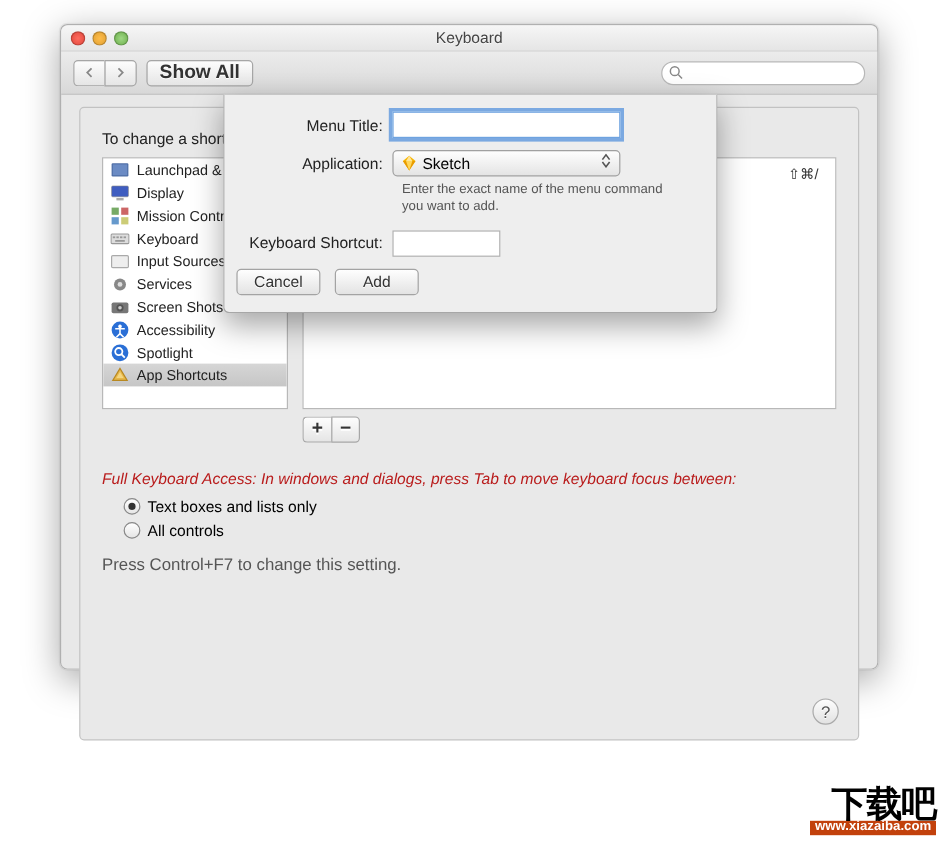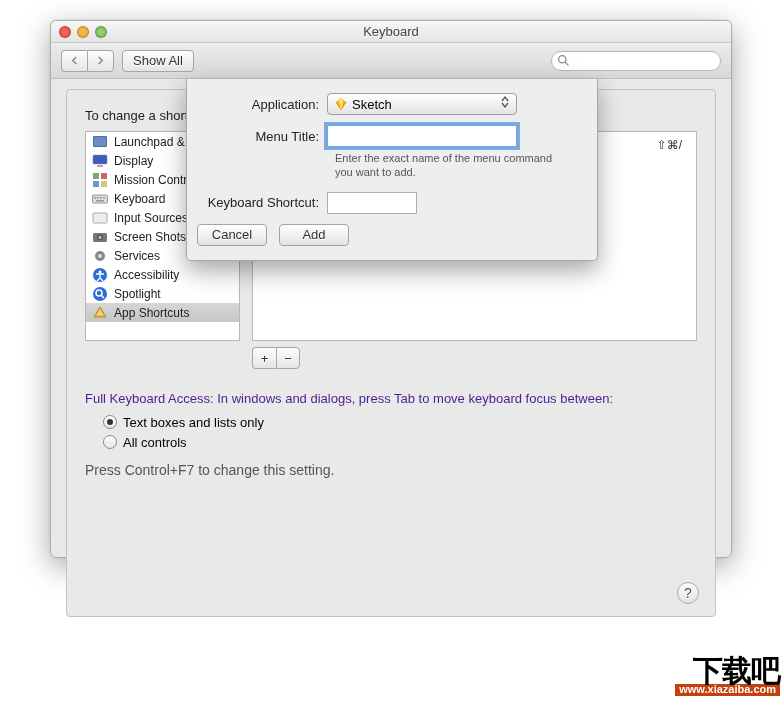--- a/index.html
+++ b/index.html
@@ -60,27 +60,28 @@
     padding: 0 10px;
     gap: 8px;
   }
   .nav-seg {
     display: flex;
   }
   .toolbtn {
     height: 22px;
     background: linear-gradient(#fdfdfd, #e5e5e5);
     border: 1px solid #a6a6a6;
-    font-size: 13px;
+    font-size: 16px;
     color: #333;
     display: flex;
     align-items: center;
     justify-content: center;
     text-shadow: 0 1px 0 #fff;
     padding: 0 8px;
+    font-weight: bold;
   }
   .nav-seg .toolbtn:first-child { border-radius: 4px 0 0 4px; border-right: none; }
   .nav-seg .toolbtn:last-child { border-radius: 0 4px 4px 0; }
   .showall { border-radius: 4px; padding: 0 10px; }
   .searchwrap {
     margin-left: auto;
     position: relative;
   }
   .searchfield {
     width: 170px;
@@ -143,21 +144,21 @@
     font-size: 12px;
   }
   .seg-addrem {
     display: flex;
     margin-left: 167px;
     margin-top: 6px;
   }
   .seg-addrem .toolbtn { width: 24px; padding: 0; }
   .seg-addrem .toolbtn:first-child { border-radius: 4px 0 0 4px; border-right: none; }
   .seg-addrem .toolbtn:last-child { border-radius: 0 4px 4px 0; }
-  .fktext { margin-top: 22px; color: #4c1d95; }
+  .fktext { margin-top: 22px; color: #b91c1c; font-style: italic; }
   .radios { margin-top: 6px; padding-left: 18px; }
   .radiorow {
     display: flex; align-items: center; gap: 6px;
     font-size: 13px; height: 20px;
   }
   .radio {
     width: 14px; height: 14px; border-radius: 50%;
     border: 1px solid #888;
     background: linear-gradient(#fff, #e5e5e5);
     display: flex; align-items: center; justify-content: center;
@@ -391,35 +392,35 @@
             <span class="caticon">
               <svg width="16" height="16" viewBox="0 0 16 16">
                   <rect x="1" y="3" width="14" height="10" rx="1" fill="#eee" stroke="#aaa"></rect>
                 </svg>
             </span>
             <span>Input Sources</span>
           </div>
           <div class="catrow">
             <span class="caticon">
               <svg width="16" height="16" viewBox="0 0 16 16">
+                  <circle cx="8" cy="8" r="5" fill="#888"></circle>
+                  <circle cx="8" cy="8" r="2" fill="#ddd"></circle>
+                </svg>
+            </span>
+            <span>Services</span>
+          </div>
+          <div class="catrow">
+            <span class="caticon">
+              <svg width="16" height="16" viewBox="0 0 16 16">
                   <rect x="1" y="4" width="14" height="9" rx="1.5" fill="#777"></rect>
                   <circle cx="8" cy="8.5" r="3" fill="#555"></circle>
                   <circle cx="8" cy="8.5" r="1.5" fill="#ccc"></circle>
                 </svg>
             </span>
             <span>Screen Shots</span>
-          </div>
-          <div class="catrow">
-            <span class="caticon">
-              <svg width="16" height="16" viewBox="0 0 16 16">
-                  <circle cx="8" cy="8" r="5" fill="#888"></circle>
-                  <circle cx="8" cy="8" r="2" fill="#ddd"></circle>
-                </svg>
-            </span>
-            <span>Services</span>
           </div>
           <div class="catrow">
             <span class="caticon">
               <svg width="16" height="16" viewBox="0 0 16 16">
                   <circle cx="8" cy="8" r="7" fill="#2a6fd6"></circle>
                   <circle cx="8" cy="5" r="1.5" fill="#fff"></circle>
                   <path d="M4 7 L12 7 M8 7 L8 11 M8 11 L5 14 M8 11 L11 14" stroke="#fff" stroke-width="1.3"></path>
                 </svg>
             </span>
             <span>Accessibility</span>
@@ -466,20 +467,25 @@
           <span>All controls</span>
         </div>
       </div>
       <div class="hint">Press Control+F7 to change this setting.</div>
 
       <div class="helpbtn">?</div>
     </div>
   </div>
 
   <div class="sheet">
+
+    <div class="sheet-row">
+      <div class="sheet-label">Menu Title:</div>
+      <input class="txtfield focus-ring" style="width: 190px;" type="text" value="">
+    </div>
 
     <div class="sheet-row">
       <div class="sheet-label">Application:</div>
       <div class="popup">
         <svg class="sketch-icon" viewBox="0 0 16 16">
           <path d="M2 6 L8 1 L14 6 L8 15 Z" fill="#f7b500"></path>
           <path d="M2 6 L14 6 L8 15 Z" fill="#e89b00"></path>
           <path d="M5 6 L11 6 L8 15 Z" fill="#ffd75b"></path>
           <path d="M5 6 L8 1 L11 6 Z" fill="#ffe59a"></path>
         </svg>
@@ -487,25 +493,20 @@
         <span class="popup-arrows">
           <svg width="8" height="6" viewBox="0 0 8 6">
               <path d="M1 5 L4 1 L7 5" stroke="#555" stroke-width="1.3" fill="none"></path>
             </svg>
           <svg width="8" height="6" viewBox="0 0 8 6">
               <path d="M1 1 L4 5 L7 1" stroke="#555" stroke-width="1.3" fill="none"></path>
             </svg>
         </span>
       </div>
     </div>
-
-    <div class="sheet-row">
-      <div class="sheet-label">Menu Title:</div>
-      <input class="txtfield focus-ring" style="width: 190px;" type="text" value="">
-    </div>
     <div class="sheet-help">Enter the exact name of the menu command you want to add.</div>
 
     <div class="sheet-row">
       <div class="sheet-label">Keyboard Shortcut:</div>
       <input class="txtfield" style="width: 90px;" type="text" value="">
     </div>
 
     <div class="sheet-buttons">
       <button class="pushbtn">Cancel</button>
       <button class="pushbtn">Add</button>

